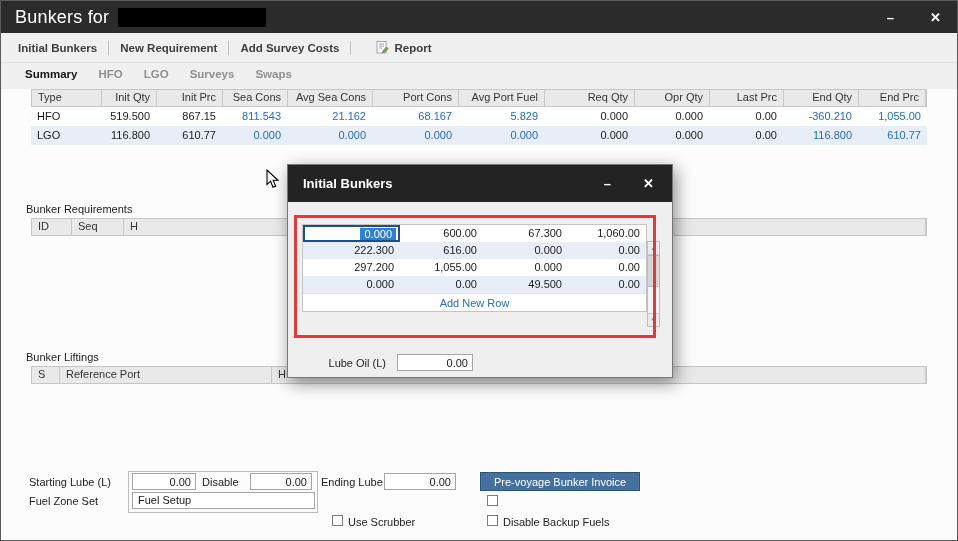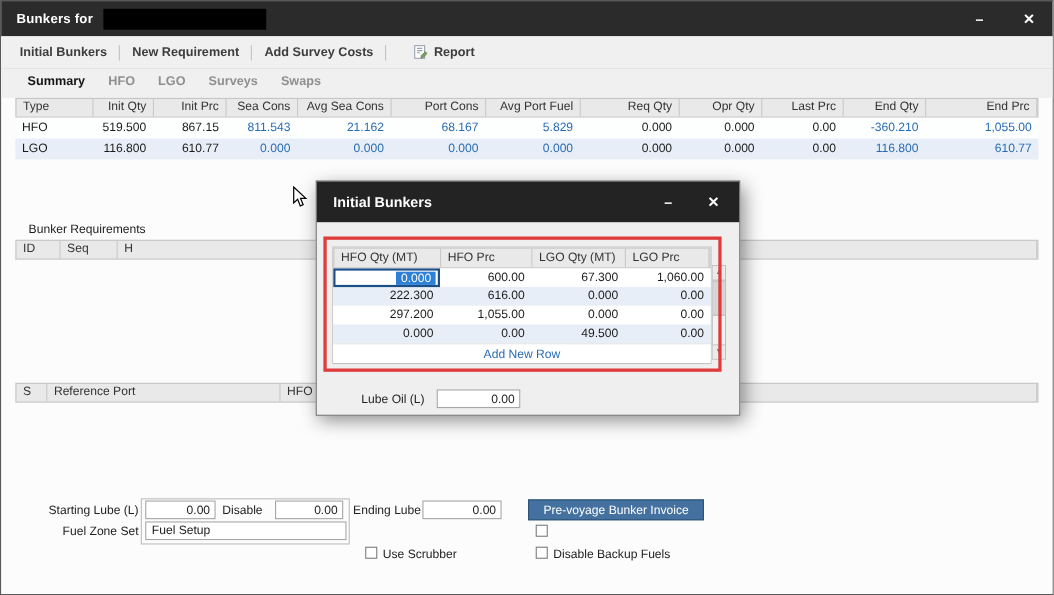--- a/index.html
+++ b/index.html
@@ -2,39 +2,39 @@
 <html><head>
 <meta charset="utf-8">
 <style>
   *{box-sizing:border-box;margin:0;padding:0}
   html,body{width:958px;height:541px;overflow:hidden}
   body{font-family:"Liberation Sans",sans-serif;font-size:11px;color:#222;background:#cfcfcf}
   .window{position:relative;width:958px;height:541px;background:#fcfcfc;border:1px solid #5a5a5a;overflow:hidden}
 
   
   .titlebar{height:32px;background:#2b2b2b;display:flex;align-items:center;padding:0 16px 0 14px;color:#fff}
-  .titlebar .title{font-size:12px;font-weight:bold;letter-spacing:.2px}
+  .titlebar .title{font-size:18px;font-weight:normal;letter-spacing:.2px}
   .redacted{width:148px;height:19px;background:#000;margin-left:9px}
   .tb-controls{margin-left:auto;display:flex;gap:36px;align-items:center}
   .tb-btn{font-size:13px;font-weight:bold;cursor:pointer;color:#fff;line-height:1}
 
   
   .toolbar{height:30px;background:#f0f0f0;display:flex;align-items:center;padding:0 12px;border-bottom:1px solid #e2e2e2}
   .tool{font-weight:bold;color:#3d3d3d;font-size:11.5px;padding:0 5px;cursor:pointer;white-space:nowrap}
   .sep{width:1px;height:14px;background:#c2c2c2;margin:0 6px}
   .report{display:flex;align-items:center;gap:5px;margin-left:14px}
   .report svg{display:block}
 
   
   .tabs{height:26px;background:#f0f0f0;display:flex;align-items:center;padding:0 0 4px 24px;gap:21px}
   .tab{font-weight:bold;color:#8f8f8f;cursor:pointer;font-size:11.5px;white-space:nowrap}
   .tab.active{color:#141414}
 
   
-  .grid{margin:0 13px}
+  .grid{margin:0 30px}
   .ghead{display:flex;background:#e9e9e9;border:1px solid #c6c6c6}
   .hcell{flex:0 0 auto;height:16px;line-height:15px;padding:0 6px;border-right:1px solid #c9c9c9;color:#333;overflow:hidden;white-space:nowrap}
   .hcell.num{text-align:right}
   .trow{display:flex;background:#fdfefe}
   .trow.alt{background:#e7eef7}
   .tcell{flex:0 0 auto;height:19px;line-height:19px;padding:0 6px;overflow:hidden;white-space:nowrap;color:#1b1b1b}
   .tcell.num{text-align:right}
   .tcell.blue{color:#2a6cb4}
   .c0{width:70px}.c1{width:55px}.c2{width:66px}.c3{width:65px}.c4{width:85px}.c5{width:86px}
   .c6{width:86px}.c7{width:90px}.c8{width:75px}.c9{width:74px}.c10{width:75px}.c11{flex:1 1 auto;min-width:0}
@@ -42,21 +42,21 @@
   .lf0{width:28px}.lf1{width:212px}.lf2{flex:1 1 auto;min-width:0}
 
   .spacer-a{height:55px}
   .spacer-b{height:112px}
   .spacer-c{height:76px}
   .section-label{padding:3px 0 3px 25px;color:#1c1c1c}
 
   
   .footer{position:relative;height:86px}
   .flabel{position:absolute;color:#232323;white-space:nowrap}
-  .r-align{text-align:right}
+  .r-align{text-align:left}
   .finput{position:absolute;height:17px;border:1px solid #a6a6a6;background:#fff;font-family:"Liberation Sans",sans-serif;font-size:11px;text-align:right;padding:0 4px;color:#1b1b1b}
   .fselect{position:absolute;height:17px;border:1px solid #a6a6a6;background:#fff;line-height:15px;padding:0 5px;color:#1b1b1b;cursor:pointer}
   .fg-box{position:absolute;left:127px;top:11px;width:190px;height:42px;border:1px solid #bdbdbd;pointer-events:none}
   .btn-invoice{position:absolute;left:479px;top:12px;height:19px;background:#44719f;border:1px solid #2f5479;color:#fff;font-family:"Liberation Sans",sans-serif;font-size:11px;padding:0 13px;cursor:pointer;line-height:16px}
   .cbox{position:absolute;width:11px;height:11px;border:1px solid #7c7c7c;background:#fff;cursor:pointer}
 
   
   .dialog{position:absolute;left:286px;top:163px;width:386px;height:214px;background:#efefef;border:1px solid #767676;box-shadow:3px 5px 16px rgba(0,0,0,.45);z-index:10}
   .dlg-titlebar{height:37px;background:#232323;display:flex;align-items:center;padding:0 18px 0 15px;color:#fff}
   .dlg-title{font-size:13px;font-weight:bold}
@@ -178,20 +178,21 @@
   <div class="grid">
     <div class="ghead" id="req-head">
         <div class="hcell rq0">ID</div>
         <div class="hcell rq2">Seq</div>
         <div class="hcell rq3">H</div>
       </div>
   </div>
 
   <div class="spacer-b"></div>
 
+  <div class="section-label">Bunker Liftings</div>
   <div class="grid">
     <div class="ghead" id="lift-head">
         <div class="hcell lf0">S</div>
         <div class="hcell lf1">Reference Port</div>
         <div class="hcell lf2">HFO</div>
       </div>
   </div>
 
   <div class="spacer-c"></div>
 
@@ -224,26 +225,20 @@
   <div class="dialog">
     <div class="dlg-titlebar">
       <span class="dlg-title">Initial Bunkers</span>
       <span class="dlg-controls">
         <span class="tb-btn">–</span>
         <span class="tb-btn">✕</span>
       </span>
     </div>
     <div class="dlg-body">
       <div class="dlg-grid">
-        <div class="ghead" id="dlg-head">
-            <div class="hcell dc0">HFO Qty (MT)</div>
-            <div class="hcell dc1">HFO Prc</div>
-            <div class="hcell dc2">LGO Qty (MT)</div>
-            <div class="hcell dc3">LGO Prc</div>
-          </div>
         <div id="dlg-rows">
             <div class="drow">
               <div class="dcell dc0 selcell">
                 <span class="selval">0.000</span>
               </div>
               <div class="dcell dc1">600.00</div>
               <div class="dcell dc2">67.300</div>
               <div class="dcell dc3">1,060.00</div>
             </div>
             <div class="drow alt">

